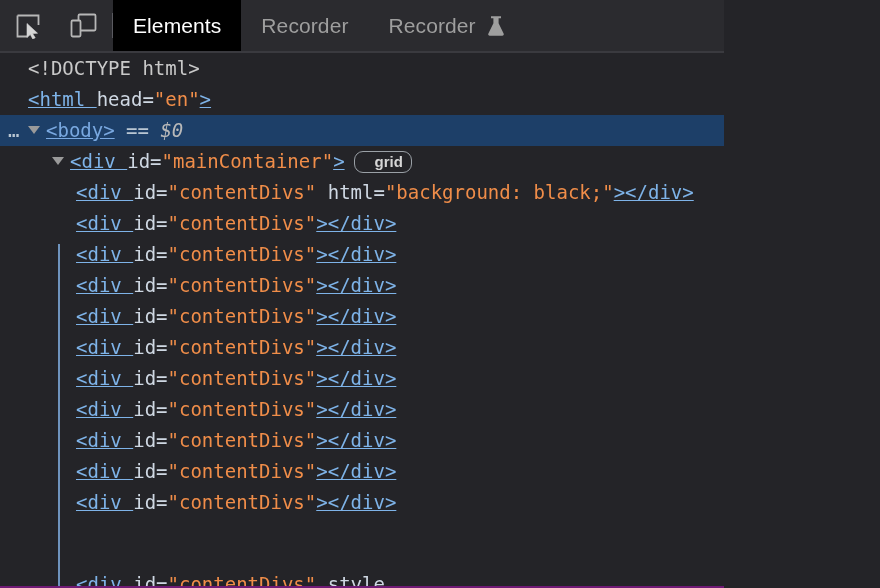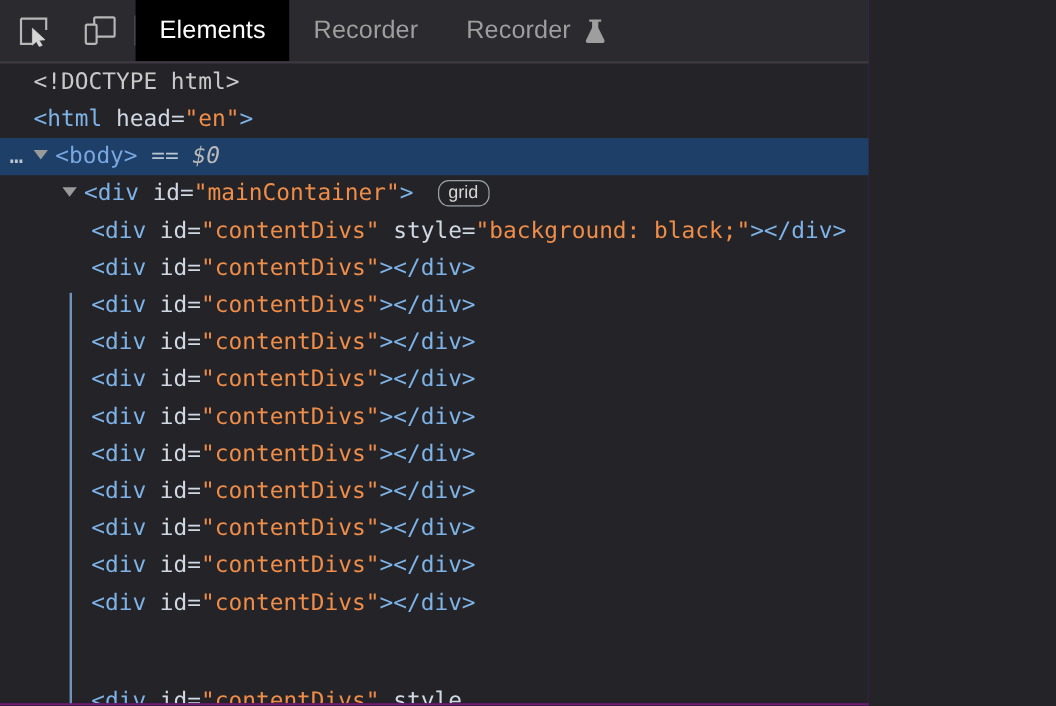--- a/index.html
+++ b/index.html
@@ -132,40 +132,41 @@
     left: 58px;
     top: 191px;
     width: 2px;
     height: 397px;
     background: #7ba7d7;
     opacity: 0.85;
   }
 
   
   .doctype { color: #c9c9c9; }
-  .tag     { color: #7eb3e8; }
+  .tag     { color: #7eb3e8; text-decoration: underline; }
   .attr    { color: #cfd8e3; }
   .val     { color: #f08d49; }
   .ellip   { color: #c9c9c9; font-weight: bold; letter-spacing: 1px; }
   .eq      { color: #a5a5a5; }
   .dollar  { color: #b9b9b9; font-style: italic; }
 
   .badge {
     display: inline-block;
     border: 1px solid #9aa0a6;
     border-radius: 9px;
     color: #d6d6d6;
     font-family: "Liberation Sans", sans-serif;
     font-size: 15px;
     line-height: 17px;
-    padding: 1px 8px 2px 8px;
-    margin-left: 20px;
+    padding: 1px 8px 2px 20px;
+    margin-left: 9px;
     vertical-align: middle;
     position: relative;
     top: -1px;
+    font-weight: bold;
   }
 
   .clip-bottom {
     position: absolute;
     left: 0;
     right: 0;
     bottom: 0;
     height: 17px;
     overflow: hidden;
   }
@@ -230,21 +231,21 @@
 
     <div class="row ind1 selected">
       <span class="gutter-dots">…</span><span class="tri open"></span><span class="tag">&lt;body&gt;</span><span class="eq">  ==  </span><span class="dollar">$0</span>
     </div>
 
     <div class="row ind2">
       <span class="tri open"></span><span class="tag">&lt;div </span><span class="attr">id=</span><span class="val">"mainContainer"</span><span class="tag">&gt;</span><span class="badge">grid</span>
     </div>
 
     <div class="row ind3">
-      <span class="tag">&lt;div </span><span class="attr">id=</span><span class="val">"contentDivs"</span><span class="attr"> style=</span><span class="val">"background: black;"</span><span class="tag">&gt;&lt;/div&gt;</span>
+      <span class="tag">&lt;div </span><span class="attr">id=</span><span class="val">"contentDivs"</span><span class="attr"> html=</span><span class="val">"background: black;"</span><span class="tag">&gt;&lt;/div&gt;</span>
     </div>
 
     <div class="row ind3">
       <span class="tag">&lt;div </span><span class="attr">id=</span><span class="val">"contentDivs"</span><span class="tag">&gt;&lt;/div&gt;</span>
     </div>
     <div class="row ind3">
       <span class="tag">&lt;div </span><span class="attr">id=</span><span class="val">"contentDivs"</span><span class="tag">&gt;&lt;/div&gt;</span>
     </div>
     <div class="row ind3">
       <span class="tag">&lt;div </span><span class="attr">id=</span><span class="val">"contentDivs"</span><span class="tag">&gt;&lt;/div&gt;</span>

